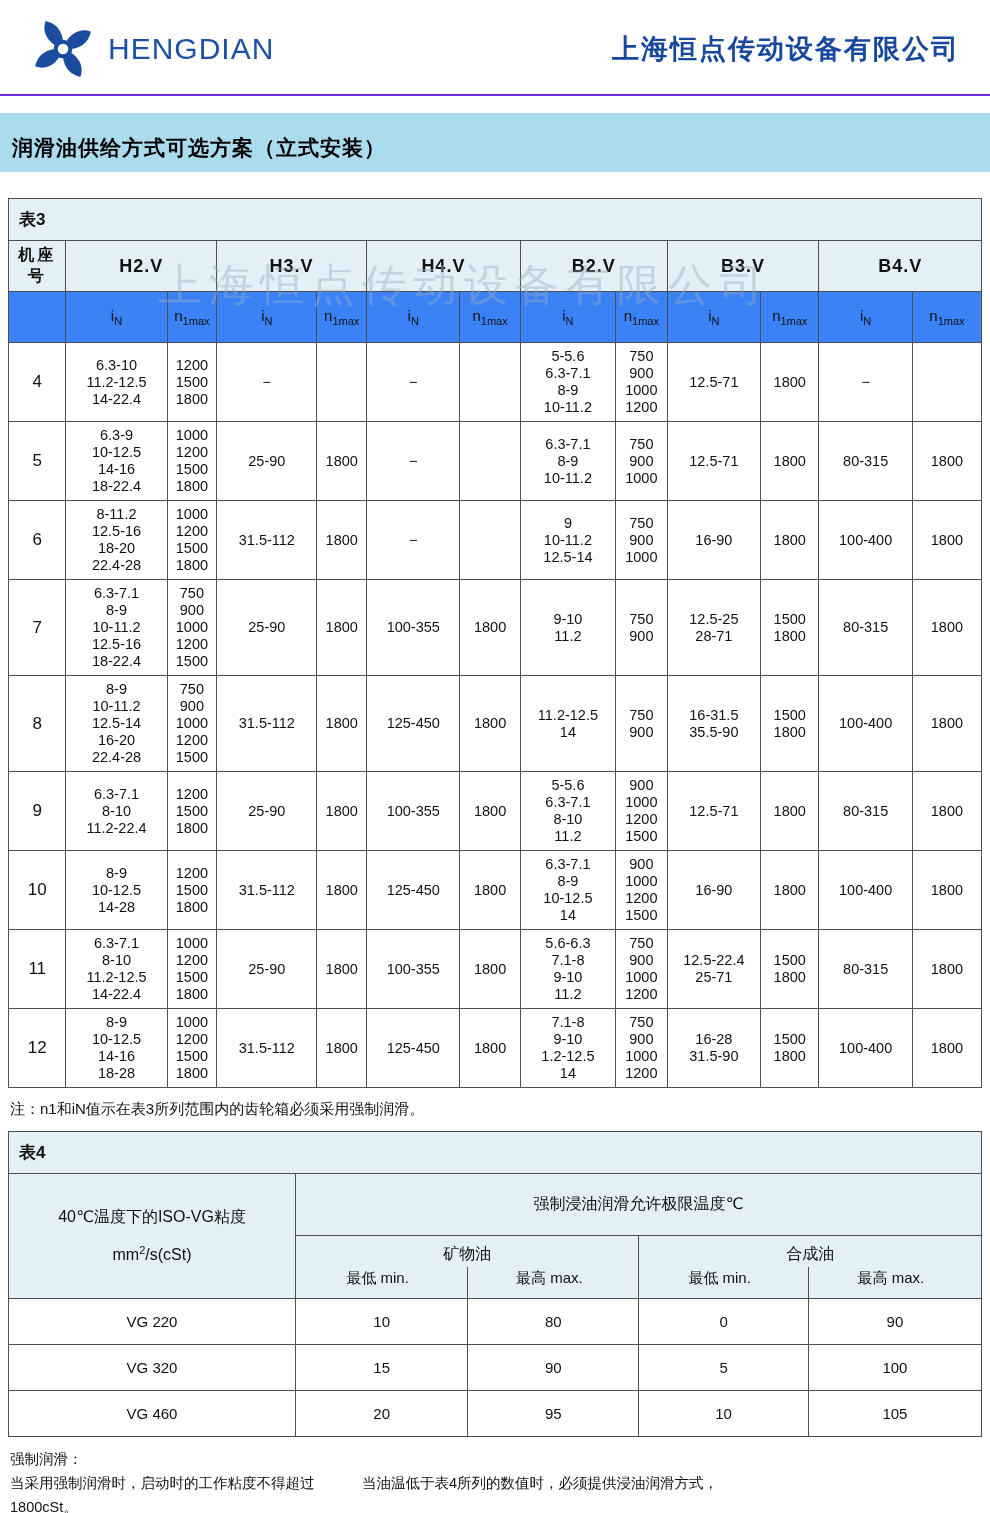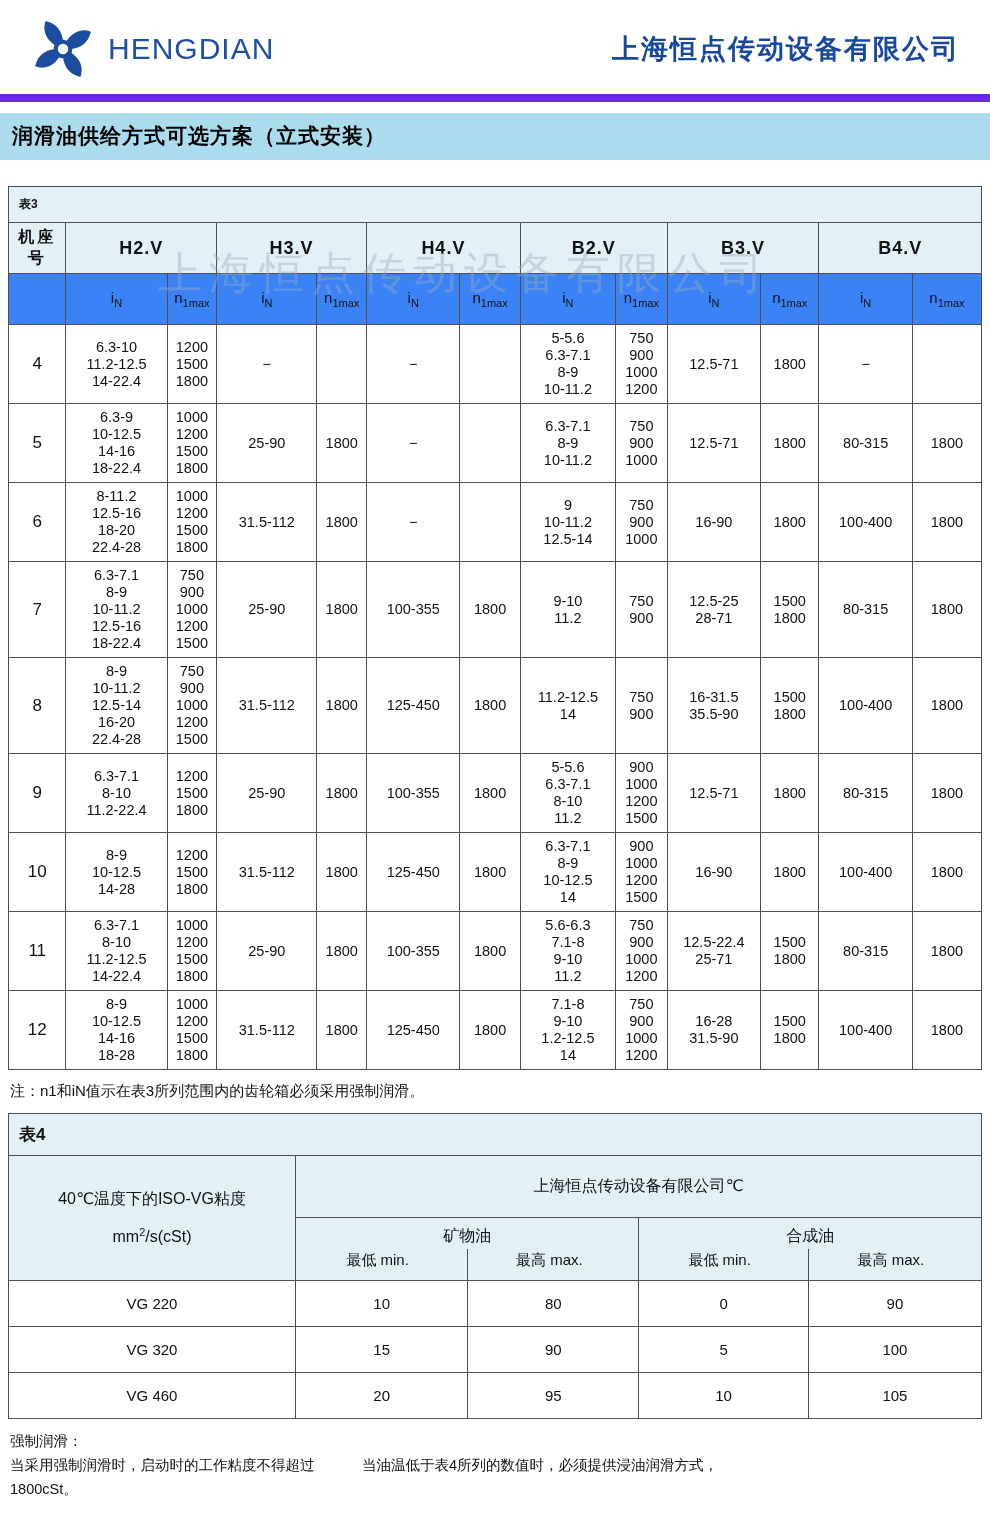--- a/index.html
+++ b/index.html
@@ -4,33 +4,33 @@
 <style>
   html,body{margin:0;padding:0;background:#ffffff;}
   .page{
     width:990px;min-height:1513px;position:relative;background:#fff;
     font-family:"Liberation Sans","DejaVu Sans",sans-serif;color:#111;
     overflow:hidden;
   }
   
   .top-header{
     display:flex;justify-content:space-between;align-items:center;
-    padding:16px 26px 12px 32px;border-bottom:8px solid #6d28d9;height:66px;box-sizing:content-box;
+    padding:16px 26px 12px 32px;border-bottom:2px solid #6d28d9;height:66px;box-sizing:content-box;
   }
   .logo-group{display:flex;align-items:center;gap:14px;}
   .logo-mark svg{width:62px;height:62px;display:block;}
   .logo-text{color:#1c50a6;font-size:30px;font-weight:500;letter-spacing:1px;}
   .company-name{
     color:#17489e;font-size:27px;font-weight:bold;
     font-family:"Liberation Serif","DejaVu Serif",serif;letter-spacing:2px;padding-right:4px;
   }
   
   .title-bar{
-    margin-top:11px;background:#aadcee;color:#000;
-    font-size:21px;font-weight:bold;padding:9px 12px 10px 12px;letter-spacing:1px;
+    margin-top:17px;background:#aadcee;color:#000;
+    font-size:21px;font-weight:bold;padding:21px 12px 10px 12px;letter-spacing:1px;
   }
   
   .tbl-wrap{margin:26px 8px 0 8px;position:relative;}
   table{width:100%;border-collapse:collapse;table-layout:fixed;}
   td,th{border:1px solid #4e4e4e;text-align:center;vertical-align:middle;padding:2px;}
   
   .t3 .group-row th{background:#e3f0f7;font-size:18px;font-weight:600;padding:10px 2px;letter-spacing:1px;}
   .t3 .group-row th.frame-h{font-size:16px;letter-spacing:3px;padding:4px 0;margin-left:48px;}
   .t3 .sub-row td{background:#3b82f6;font-size:15px;padding:15px 2px;}
   .t3 .sub-row sub{font-size:11px;}
@@ -100,21 +100,21 @@
         <col style="width:6.2%">
           <col style="width:9.8%">
           <col style="width:5.3%">
         <col style="width:9.6%">
           <col style="width:6.0%">
           <col style="width:9.6%">
         <col style="width:7.1%">
       </colgroup>
       <tbody id="t3-body">
         <tr>
-          <td class="label-row-cell" colspan="13" style="background:#e3f0f7;text-align:left;font-weight:bold;font-size:12px;padding:9px 10px;margin-top:36px;">表3</td>
+          <td class="label-row-cell" colspan="13" style="background:#e3f0f7;text-align:left;font-weight:bold;font-size:17px;padding:9px 10px;margin-top:36px;">表3</td>
         </tr>
         <tr class="group-row" id="t3-group-row">
           <th class="frame-h">机座号</th>
         <th colspan="2">H2.V</th>
             <th colspan="2">H3.V</th>
             <th colspan="2">H4.V</th>
             <th colspan="2">B2.V</th>
             <th colspan="2">B3.V</th>
             <th colspan="2">B4.V</th>
           </tr>
@@ -388,21 +388,21 @@
       </colgroup>
       <tbody id="t4-body">
         <tr>
           <td colspan="5" style="background:#e3f0f7;text-align:left;font-weight:bold;font-size:17px;padding:9px 10px;">表4</td>
         </tr>
         <tr>
           <td class="hdr visc-cell" rowspan="3">
             <div class="l1">40℃温度下的ISO-VG粘度</div>
             <div class="l2"><span>mm</span><sup>2</sup><span>/s(cSt)</span></div>
           </td>
-          <td class="hdr limit-header" colspan="4">上海恒点传动设备有限公司℃</td>
+          <td class="hdr limit-header" colspan="4">强制浸油润滑允许极限温度℃</td>
         </tr>
         <tr>
           <td class="hdr oil-group" colspan="2">矿物油</td>
           <td class="hdr oil-group" colspan="2">合成油</td>
         </tr>
         <tr>
           <td class="hdr minmax">最低 min.</td>
           <td class="hdr minmax">最高 max.</td>
           <td class="hdr minmax">最低 min.</td>
           <td class="hdr minmax">最高 max.</td>

